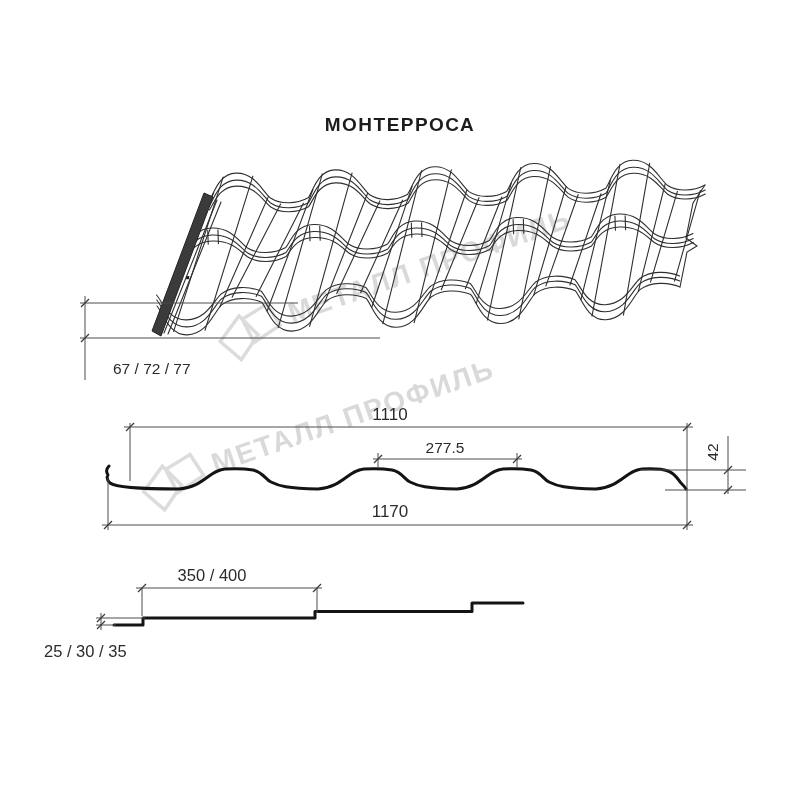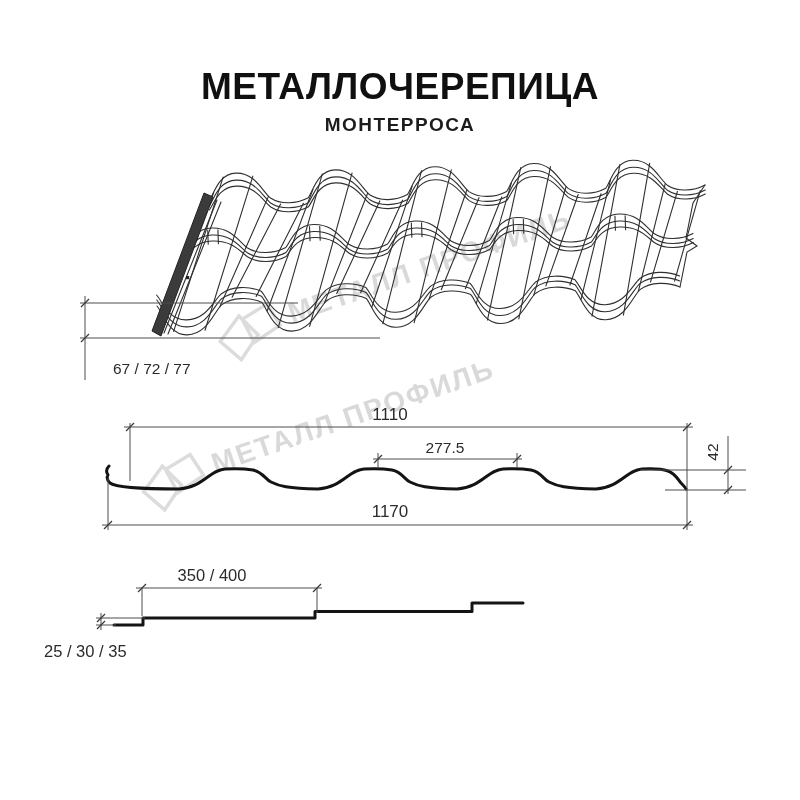--- a/index.html
+++ b/index.html
@@ -16,21 +16,20 @@
   .tick{stroke:#3c3c3c;stroke-width:1.3;}
   .dimtxt{fill:#2b2b2b;font-family:"Liberation Sans",sans-serif;}
   .wm{stroke:#dcdcdc;stroke-width:3.5;fill:none;}
   .wmtxt{fill:#d9d9d9;font-weight:bold;font-size:28px;letter-spacing:2px;
          font-family:"Liberation Sans",sans-serif;}
 </style>
 </head>
 <body>
 
 <div class="page">
-  <div class="title">МЕТАЛЛОЧЕРЕПИЦА</div>
   <div class="subtitle">МОНТЕРРОСА</div>
 
   <svg width="800" height="800" viewBox="0 0 800 800">
 
     <g transform="translate(255,338) rotate(-19)">
       <polygon class="wm" points="-34,-8 -8,-26 4,-2 -20,16"></polygon>
       <polygon class="wm" points="-6,-22 22,-28 28,-4 -2,4"></polygon>
       <text class="wmtxt" x="40" y="-2">МЕТАЛЛ ПРОФИЛЬ</text>
     </g>
     <g transform="translate(150,498) rotate(-19)">

